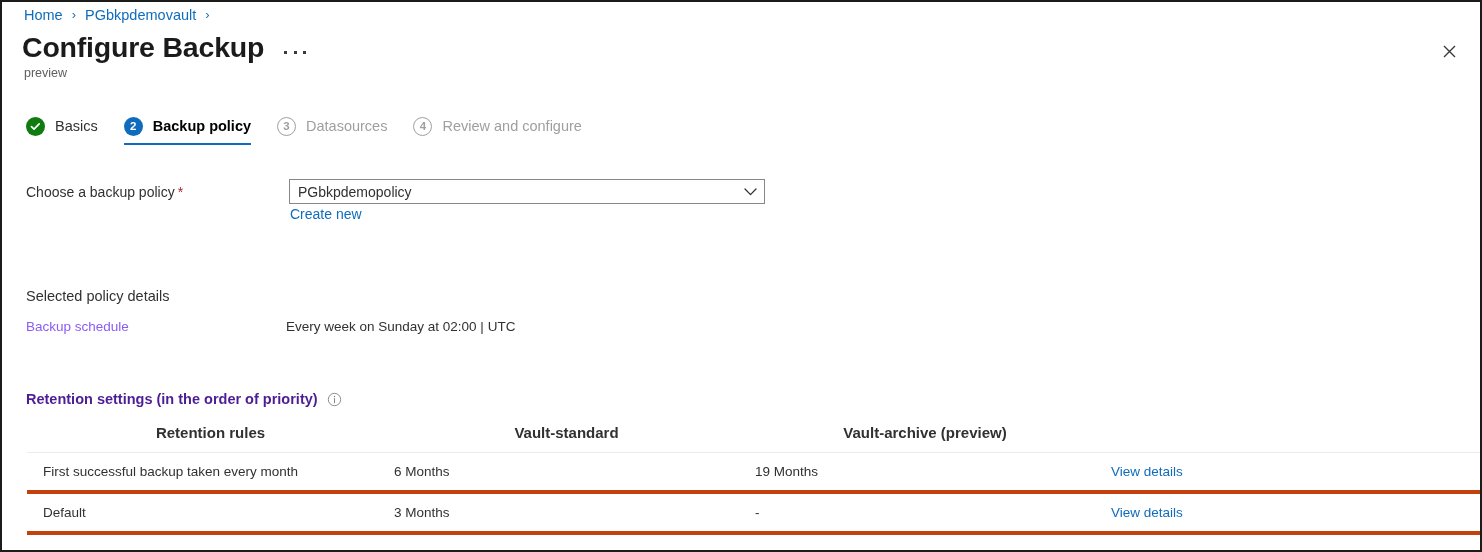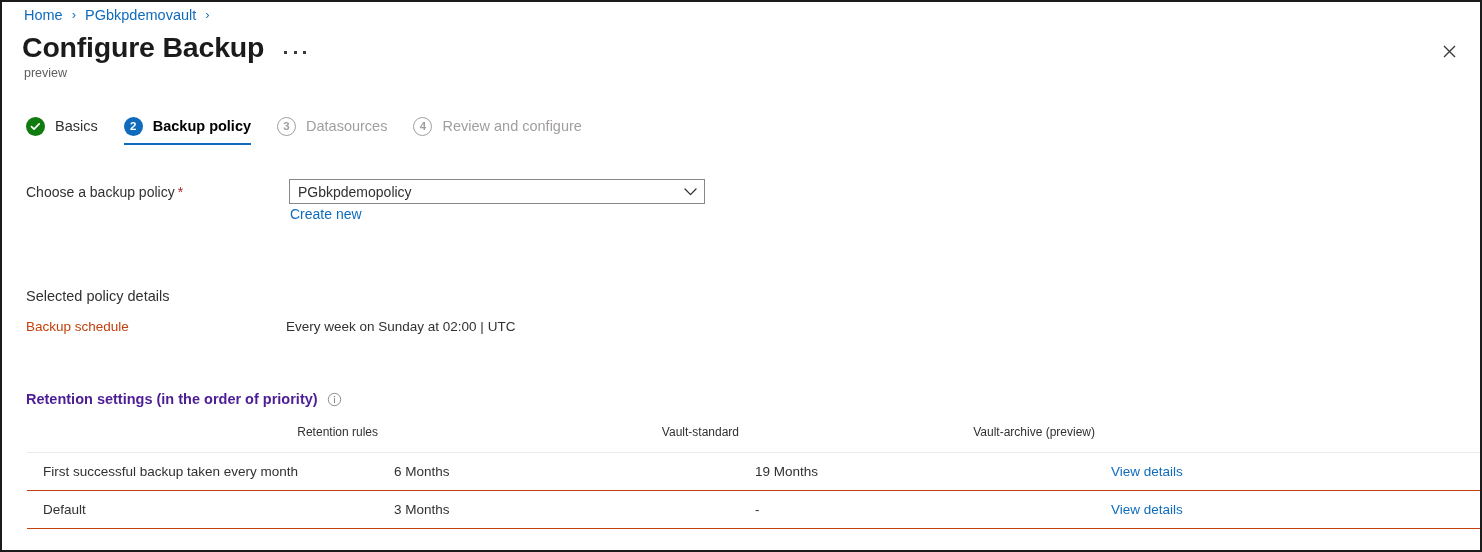--- a/index.html
+++ b/index.html
@@ -176,21 +176,21 @@
   }
   .req-star {
     color: #a4262c;
     margin-left: 3px;
     font-size: 14px;
   }
   .dropdown {
     position: absolute;
     left: 287px;
     top: 177px;
-    width: 416px;
+    width: 476px;
     height: 25px;
     border: 1px solid #8a8886;
     background: #ffffff;
     box-sizing: border-box;
     display: flex;
     align-items: center;
     cursor: pointer;
   }
   .dropdown .dd-value {
     flex: 1;
@@ -226,21 +226,21 @@
     top: 284px;
     font-size: 14.5px;
     color: #323130;
     line-height: 20px;
   }
   .detail-key {
     position: absolute;
     left: 24px;
     top: 315px;
     font-size: 13.5px;
-    color: #c2410c;
+    color: #8b5cf6;
     line-height: 19px;
   }
   .detail-val {
     position: absolute;
     left: 284px;
     top: 315px;
     font-size: 13.5px;
     color: #323130;
     line-height: 19px;
   }
@@ -272,36 +272,36 @@
 
   .table {
     position: absolute;
     left: 25px;
     top: 418px;
     width: 1432px;
     border-collapse: collapse;
     table-layout: fixed;
   }
   .table th {
-    text-align: right;
-    font-size: 12px;
-    font-weight: 400;
+    text-align: center;
+    font-size: 15px;
+    font-weight: 700;
     color: #323130;
     padding: 3px 0 10px 16px;
     line-height: 19px;
     border-bottom: 1px solid #edebe9;
   }
   .table td {
     text-align: left;
     font-size: 13.5px;
     font-weight: 400;
     color: #323130;
     padding: 9px 0 9px 16px;
     line-height: 19px;
-    border-bottom: 1px solid #c2410c;
+    border-bottom: 4px solid #c2410c;
   }
   .col-rule { width: 335px; }
   .col-std { width: 345px; }
   .col-arch { width: 340px; }
   .col-act { width: 412px; }
   .view-details {
     color: #0f6cbd;
     cursor: pointer;
     font-size: 13.5px;
   }

